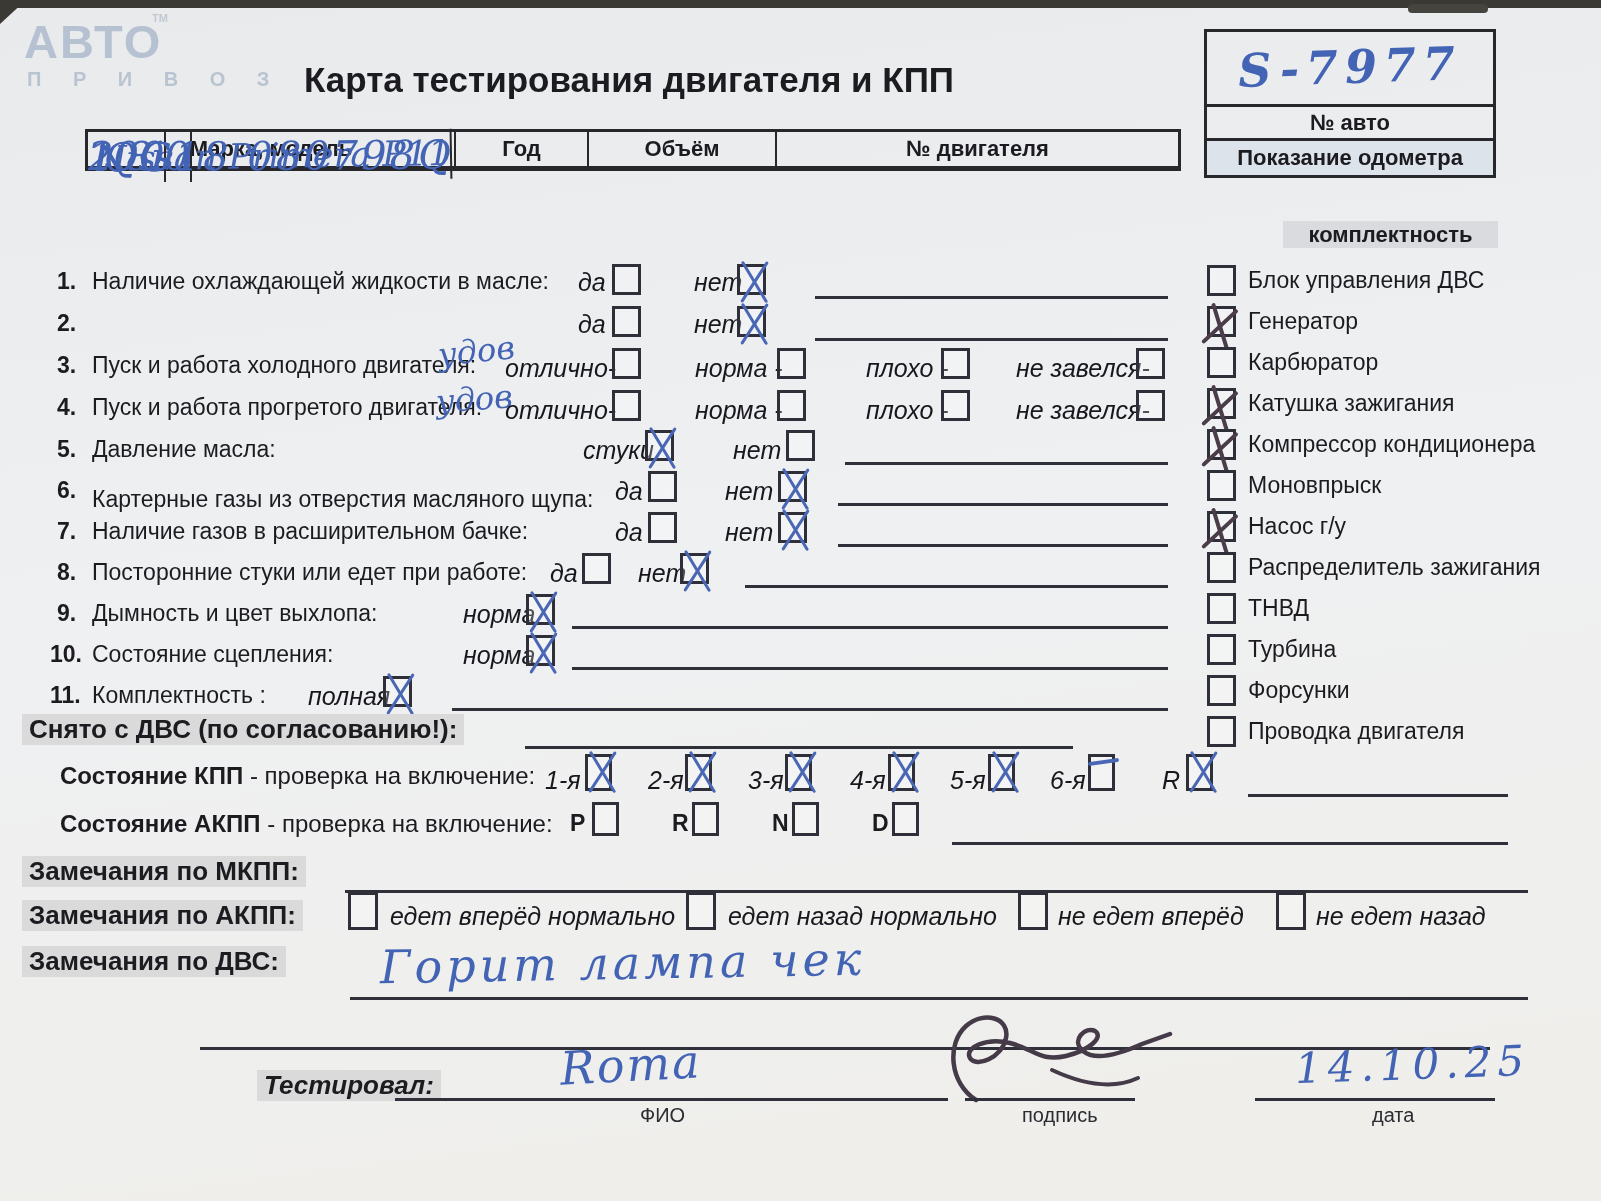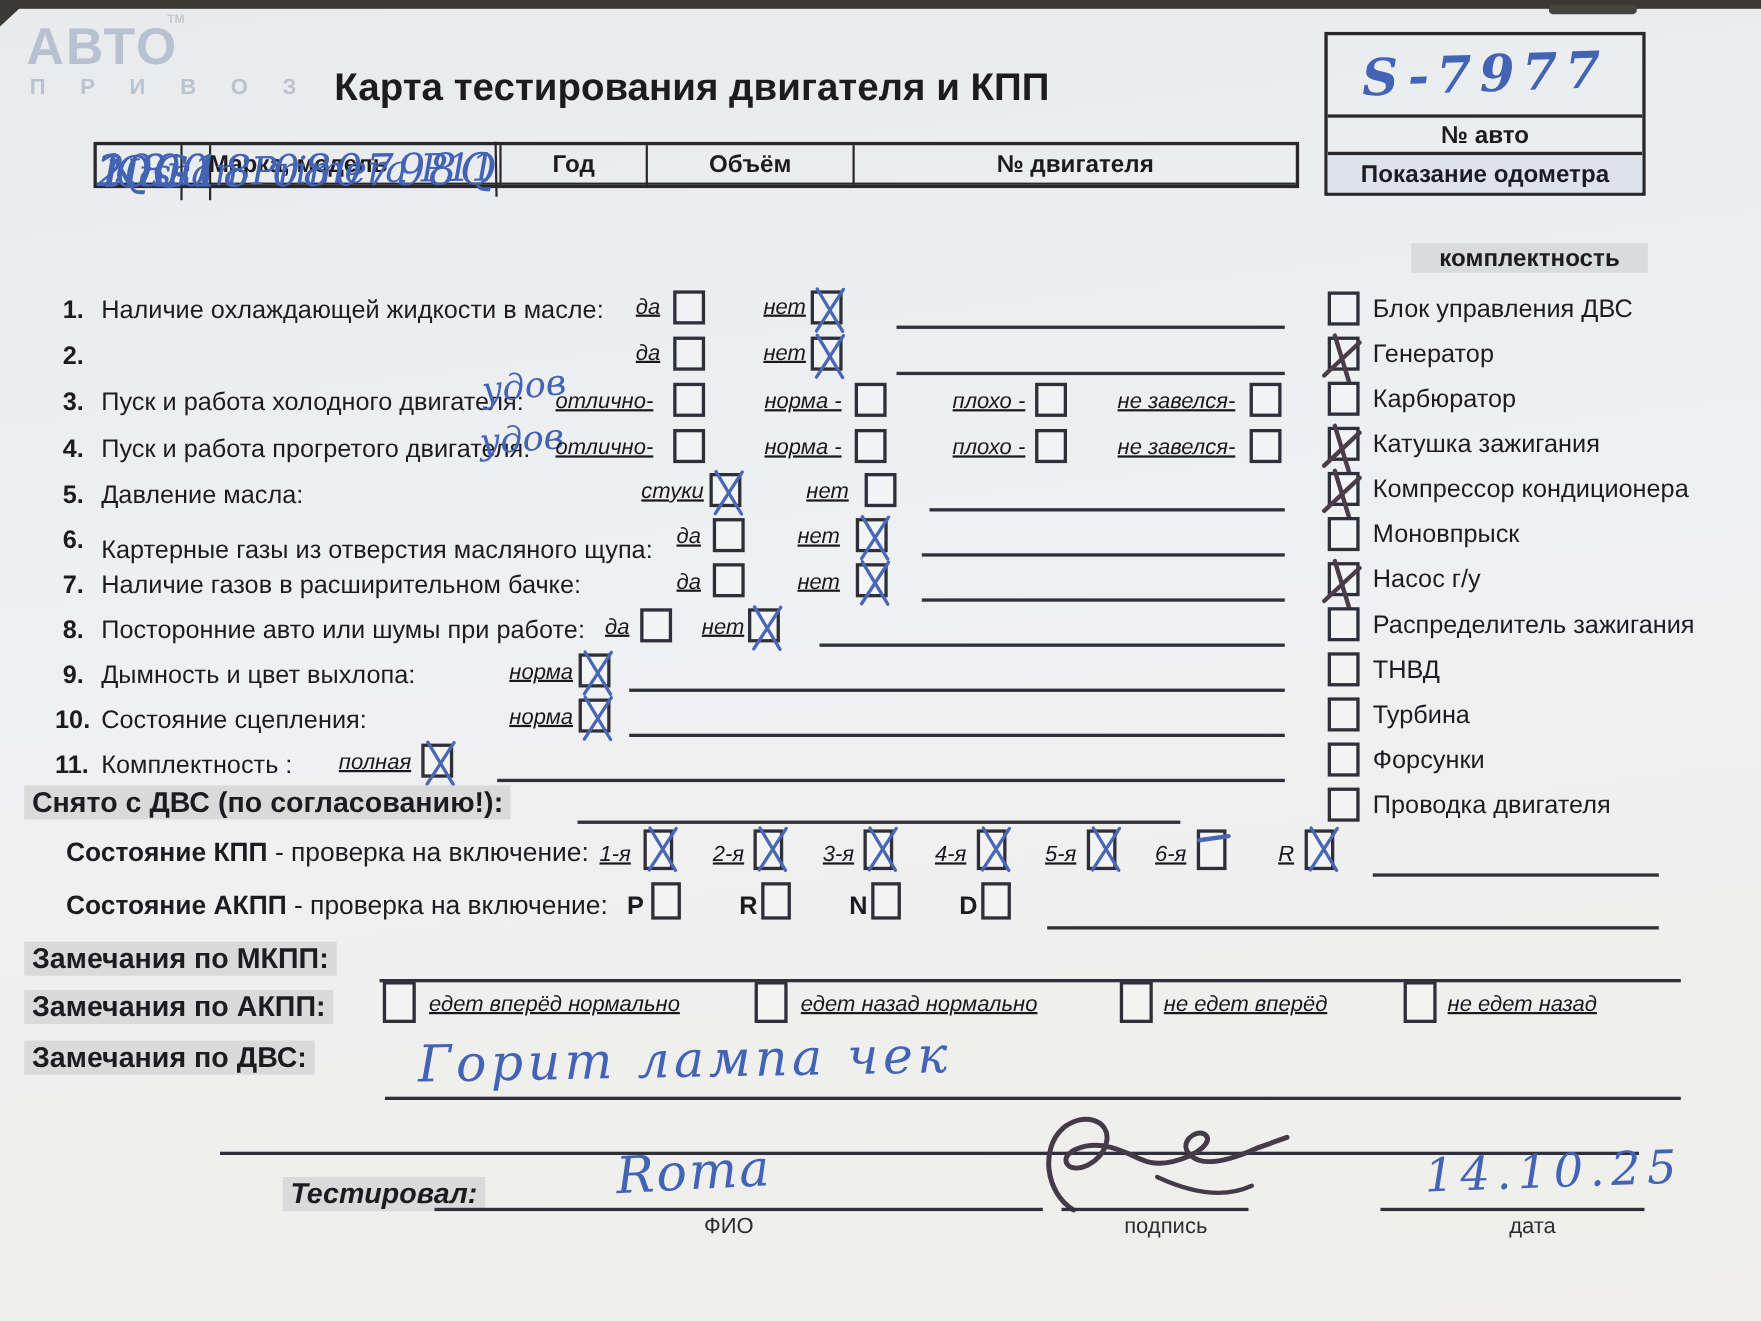--- a/index.html
+++ b/index.html
@@ -6,21 +6,21 @@
   #paper{position:relative;width:1601px;height:1201px;overflow:hidden;
          background:linear-gradient(173deg,#e8eaec 0%,#eff0f2 45%,#efeeea 100%);
          font-family:"Liberation Sans",sans-serif;color:#1b1b20;}
   .edge{position:absolute;left:0;top:0;width:1601px;height:8px;background:#3a3933;}
   .edge-c{position:absolute;left:0;top:0;width:26px;height:24px;background:#3a3933;clip-path:polygon(0 0,100% 0,0 100%);}
   .edge-b{position:absolute;left:1408px;top:4px;width:80px;height:9px;background:#45443e;border-radius:4px;}
 
   .lbl,.opt,.cap,.sec,.sec2,.hand,.wm1,.wm2,.wmtm{position:absolute;white-space:nowrap;}
   .lbl{font-size:23px;}
   .b{font-weight:bold;}
-  .opt{font-size:20px;font-style:italic;color:#17171d;text-decoration:underline;}
+  .opt{font-size:25px;font-style:italic;color:#17171d;}
   .cap{font-size:20px;color:#2c2c32;}
   .sec{font-size:26px;font-weight:bold;background:#dadadb;padding:0 7px;line-height:1.2;}
   .sec2{font-size:24px;}
   .hand{font-family:"DejaVu Serif",serif;font-style:italic;color:#4363b4;}
   .wm1{left:24px;top:14px;font-size:47px;font-weight:800;letter-spacing:2px;color:#b6c1d1;}
   .wm2{left:27px;top:68px;font-size:20px;font-weight:bold;letter-spacing:13px;color:#bac4d1;}
   .wmtm{left:152px;top:12px;font-size:11px;font-weight:bold;color:#c3c9d3;}
   .ttl{position:absolute;left:248px;top:60px;width:762px;text-align:center;font-size:35px;font-weight:bold;}
 
   .ln{position:absolute;height:2.5px;background:#30303a;}
@@ -185,21 +185,21 @@
   <span class="lbl" style="left:92px;top:518px">Наличие газов в расширительном бачке:</span>
   <span class="opt" style="left:615px;top:518px">да</span>
   <div class="cb" style="left:648px;top:512px"></div>
   <span class="opt" style="left:725px;top:518px">нет</span>
   <div class="cb" style="left:778px;top:512px">
       <span class="mx"></span>
     </div>
   <div class="ln" style="left:838px;top:544px;width:330px"></div>
 
   <span class="lbl b" style="left:57px;top:559px">8.</span>
-  <span class="lbl" style="left:92px;top:559px">Посторонние авто или шумы при работе:</span>
+  <span class="lbl" style="left:92px;top:559px">Посторонние стуки или едет при работе:</span>
   <span class="opt" style="left:550px;top:559px">да</span>
   <div class="cb" style="left:582px;top:553px"></div>
   <span class="opt" style="left:638px;top:559px">нет</span>
   <div class="cb" style="left:680px;top:553px">
       <span class="mx"></span>
     </div>
   <div class="ln" style="left:745px;top:585px;width:423px"></div>
 
   <span class="lbl b" style="left:57px;top:600px">9.</span>
   <span class="lbl" style="left:92px;top:600px">Дымность и цвет выхлопа:</span>

